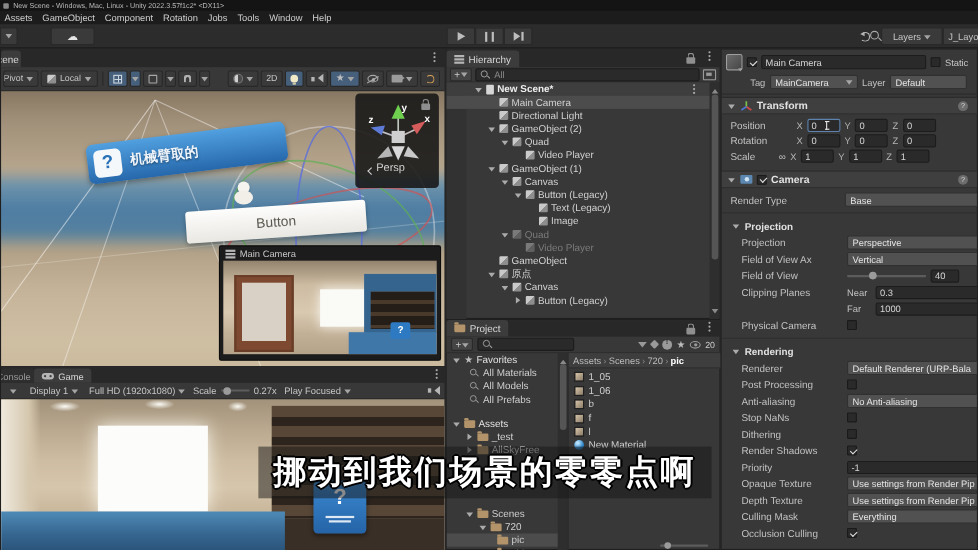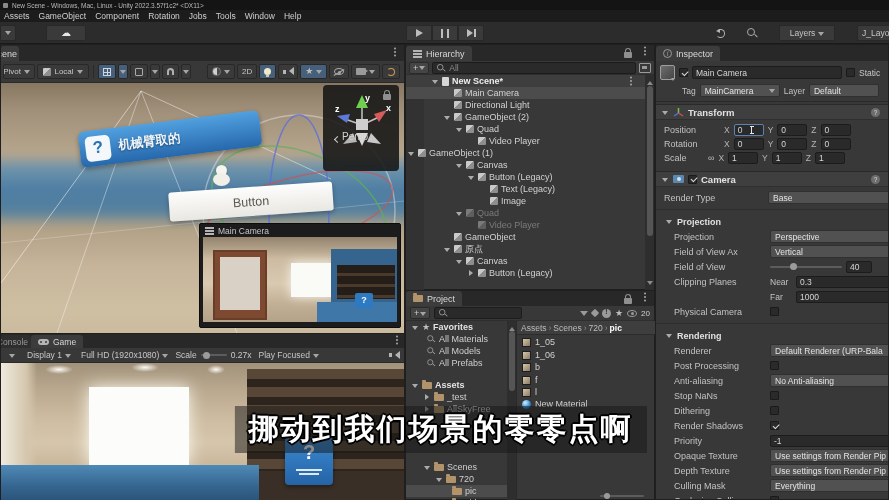--- a/index.html
+++ b/index.html
@@ -17,21 +17,21 @@
 .caret{width:0;height:0;border:3px solid transparent;border-top:4px solid #a5a5a5;margin-top:4px;flex:0 0 auto}
 .playbar{position:absolute;left:406px;top:25px;display:flex}
 .playbar .tbtn{width:26px;border-radius:0}
 .playbar .tbtn:first-child{border-radius:2px 0 0 2px}
 .playbar .tbtn:last-child{border-radius:0 2px 2px 0}
 .play-ic{width:0;height:0;border-left:7px solid #bdbdbd;border-top:4.5px solid transparent;border-bottom:4.5px solid transparent}
 .pause-ic{width:8px;height:9px;border-left:2.5px solid #bdbdbd;border-right:2.5px solid #bdbdbd}
 .step-ic{display:flex;align-items:center;gap:1px}
 .step-ic b{width:0;height:0;border-left:6px solid #bdbdbd;border-top:4px solid transparent;border-bottom:4px solid transparent}
 .step-ic i{width:2px;height:8px;background:#bdbdbd}
-.right-tools{position:absolute;right:0;top:25px;display:flex;align-items:center;gap:22px}
+.right-tools{position:absolute;right:0;top:25px;display:flex;align-items:center;gap:0}
 .hist-ic{width:9px;height:9px;border:1.5px solid #b5b5b5;border-radius:50%;border-left-color:transparent;position:relative}
 .hist-ic::after{content:"";position:absolute;left:-3px;top:-1px;border:2.5px solid transparent;border-right:4px solid #b5b5b5}
 .mag{position:relative;width:10px;height:10px}
 .mag::before{content:"";position:absolute;left:0;top:0;width:6px;height:6px;border:1.2px solid #aaa;border-radius:50%}
 .mag::after{content:"";position:absolute;left:6.5px;top:6.5px;width:3.5px;height:1.2px;background:#aaa;transform:rotate(45deg)}
 .clip{overflow:hidden;display:flex;justify-content:flex-end;white-space:nowrap}
 
 .panel{position:absolute;background:#383838;border:1px solid #1f1f1f}
 .tabstrip{height:16px;background:#282828;display:flex;align-items:flex-end;position:relative}
 .tab{height:15px;display:flex;align-items:center;gap:4px;padding:0 7px;font-size:9px;color:#d8d8d8;background:#3c3c3c;border-radius:3px 3px 0 0;white-space:nowrap}
@@ -78,21 +78,21 @@
 .sc-bg{position:absolute;inset:-10px;filter:blur(4px);background:linear-gradient(180deg,#7e6f5a 0%,#a2917a 14%,#b7a68d 30%,#6f94ab 35%,#4f7ea4 43%,#54809f 51%,#b2a186 57%,#c6b59a 72%,#cfbfa3 88%,#c9b89c 100%)}
 .sc-svg{position:absolute;left:0;top:0}
 .sc-tip{position:absolute;left:78px;top:38px;width:182px;height:36px;transform:rotate(-7deg);display:flex;align-items:center;gap:8px;padding:4px 6px;background:linear-gradient(180deg,#51a0e0,#2668ab);border-radius:6px;box-shadow:0 2px 5px rgba(0,0,0,.35)}
 .qbox{width:25px;height:25px;background:#f4f8fb;border-radius:5px;color:#2a72b8;font-weight:bold;font-size:17px;display:flex;align-items:center;justify-content:center;flex:0 0 25px}
 .ttext{color:#eef4fa;font-size:12.5px;font-weight:bold;text-shadow:0 1px 2px rgba(0,0,0,.4)}
 .sc-btn{position:absolute;left:168px;top:104px;width:164px;height:29px;transform:rotate(-4deg);background:linear-gradient(180deg,#fdfdfc,#e9e7e2);border-radius:3px;box-shadow:0 2px 5px rgba(0,0,0,.3);display:flex;align-items:center;justify-content:center;font-size:12.5px;color:#59594f}
 .blob{position:absolute;left:212px;top:82px;width:18px;height:22px}
 .blob .b1{position:absolute;left:3px;top:0;width:11px;height:11px;border-radius:50%;background:#f6f4ef;box-shadow:0 1px 2px rgba(0,0,0,.3)}
 .blob .b2{position:absolute;left:0;top:8px;width:17px;height:13px;border-radius:50%;background:#f2efe9}
 .gizmo-panel{position:absolute;left:322px;top:2px;width:76px;height:86px;background:rgba(22,22,22,.88);border-radius:4px}
-.persp{position:absolute;left:334px;top:48px;display:flex;align-items:flex-end;gap:2px;color:#d2d2d2;font-size:10px}
+.persp{position:absolute;left:334px;top:64px;display:flex;align-items:flex-end;gap:2px;color:#d2d2d2;font-size:10px}
 .chev{width:5px;height:5px;border-left:1.5px solid #d2d2d2;border-bottom:1.5px solid #d2d2d2;transform:rotate(45deg)}
 .prev{position:absolute;left:198px;top:140px;width:202px;height:105px;background:#1c1c1c;border:1px solid #0c0c0c;border-radius:2px}
 .prev-title{height:13px;display:flex;align-items:center;gap:4px;padding:0 5px;color:#c6c6c6;font-size:8.5px}
 .prev-body{position:relative;margin:0 3px 3px;height:85px;overflow:hidden;background:linear-gradient(180deg,#93826d 0%,#cdbca2 26%,#d9c9b1 55%,#c2b096 78%,#b4a289 100%)}
 .p-door{position:absolute;left:10px;top:13px;width:54px;height:70px;background:#7d4a31;border:2px solid #693d27}
 .p-door i{position:absolute;left:5px;top:5px;right:5px;bottom:8px;background:#d9d0c6;display:block}
 .p-screen{position:absolute;left:88px;top:26px;width:44px;height:34px;background:#fafaf7;box-shadow:0 0 10px rgba(255,255,250,.85)}
 .p-cab{position:absolute;right:0;top:12px;width:66px;height:54px;background:#35658f}
 .p-cab i{position:absolute;right:2px;top:16px;width:58px;height:34px;display:block;background:repeating-linear-gradient(180deg,#241d18 0 8px,#4a3a2c 8px 11px)}
 .p-counter{position:absolute;right:0;bottom:0;width:80px;height:20px;background:#3f78a8}
@@ -135,21 +135,21 @@
 .sbarr{position:absolute;left:1.5px;width:0;height:0;border:3px solid transparent}
 .sbarr.up{top:3px;border-bottom:4px solid #8a8a8a}
 .sbarr.dn{bottom:3px;border-top:4px solid #8a8a8a}
 
 #proj{left:405px;top:290px;width:250px;height:210px}
 #proj .tabstrip{height:15px}
 .ptoolbar{height:15px;display:flex;align-items:center;gap:4px;padding:0 4px;background:#383838;border-bottom:1px solid #2e2e2e}
 .ptree{position:absolute;left:0;top:30px;width:102px;height:180px;font-size:9px;overflow:hidden}
 .prow{height:12px;display:flex;align-items:center;gap:3px;white-space:nowrap;color:#cfcfcf}
 .prow.sel{background:#4c4c4c}
-.prow b{font-weight:bold;color:#e2e2e2}
+.prow b{font-weight:normal;color:#e2e2e2}
 .pdiv{position:absolute;left:110px;top:30px;width:1px;height:180px;background:#2a2a2a}
 .psb{position:absolute;left:101px;top:30px;width:9px;height:180px;background:#2e2e2e}
 .psb .thumb{position:absolute;left:1.5px;top:10px;width:6px;height:60px;background:#555;border-radius:3px}
 .ppane{position:absolute;left:111px;top:30px;width:139px;height:180px}
 .crumbs{height:14px;display:flex;align-items:center;gap:2px;padding:0 4px;background:#3e3e3e;border-bottom:1px solid #2c2c2c;font-size:8.5px;color:#bdbdbd;white-space:nowrap}
 .crumbs .c::after{content:"›";margin-left:2px;color:#8a8a8a}
 .crumbs .last{color:#fff;font-weight:bold}
 .frow{height:12.4px;display:flex;align-items:flex-end;gap:4px;padding-left:5px;font-size:9px;color:#d0d0d0;white-space:nowrap}
 .thumb-img{width:9px;height:9px;border:1px solid #1e1e1e;background:linear-gradient(135deg,#d8c7ab,#8a7a66);flex:0 0 9px}
 .thumb-mat{width:9px;height:9px;border-radius:50%;background:radial-gradient(circle at 35% 30%,#b5e0ff 10%,#2f84c4 60%,#123a5e);flex:0 0 9px}
@@ -471,21 +471,21 @@
     <div class="hrow" style="padding-left:48px">
         <span class="arr d"></span>
         <span class="cube-ic"></span>
         <span>Quad</span>
       </div>
     <div class="hrow" style="padding-left:60px">
         <span class="arr"></span>
         <span class="cube-ic"></span>
         <span>Video Player</span>
       </div>
-    <div class="hrow" style="">
+    <div class="hrow" style="padding-left:36px">
         <span class="arr d"></span>
         <span class="cube-ic"></span>
         <span>GameObject (1)</span>
       </div>
     <div class="hrow" style="padding-left:48px">
         <span class="arr d"></span>
         <span class="cube-ic"></span>
         <span>Canvas</span>
       </div>
     <div class="hrow" style="padding-left:60px">
@@ -658,26 +658,20 @@
     <div class="frow">
         <span class="thumb-img"></span>
       </div>
     <div class="zoomslider">
         <i></i>
       </div>
   </div>
 </div>
 
 <div id="insp" class="panel">
-  <div class="tabstrip">
-    <div class="tab">
-        <span class="info-ic">i</span>
-        <span>Inspector</span>
-      </div>
-  </div>
   <div class="ihead">
     <div class="r1">
       <span class="insp-cube"></span>
       <span class="chk on"></span>
       <div class="fld" style="width:150px;height:13px">
           <span>Main Camera</span>
         </div>
       <span class="chk"></span>
       <span style="font-size:8.5px">Static</span>
     </div>

